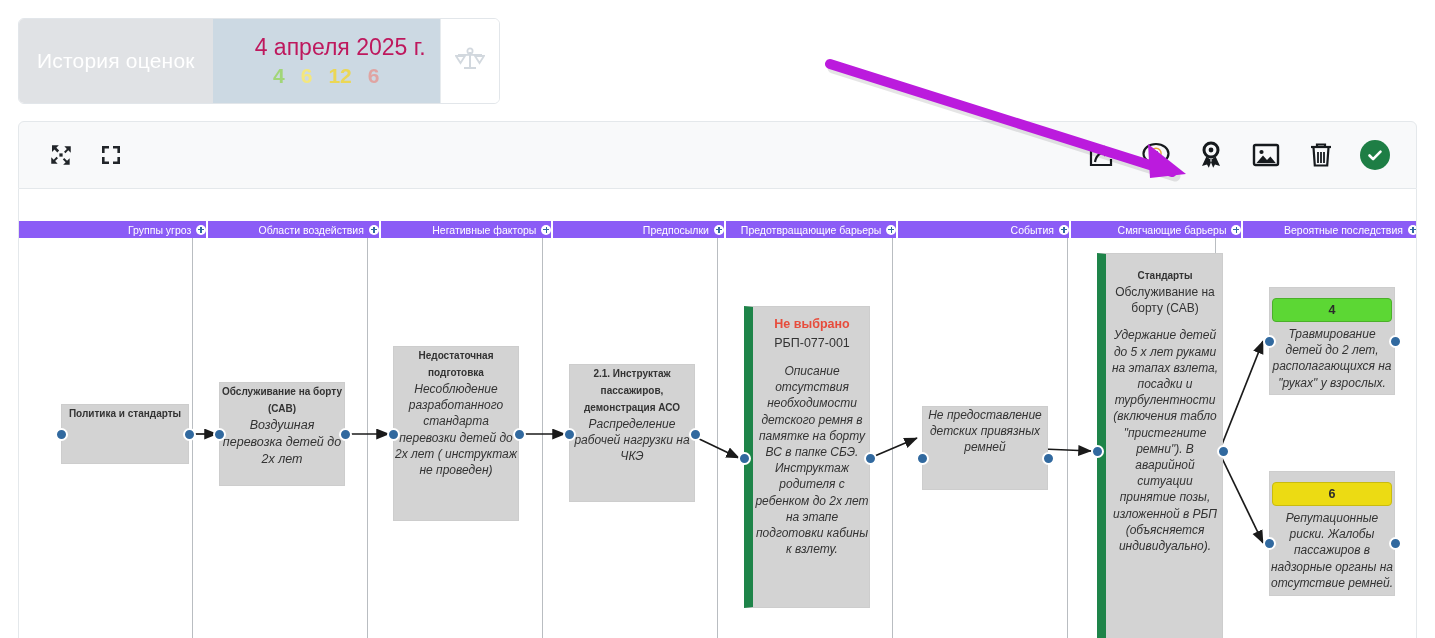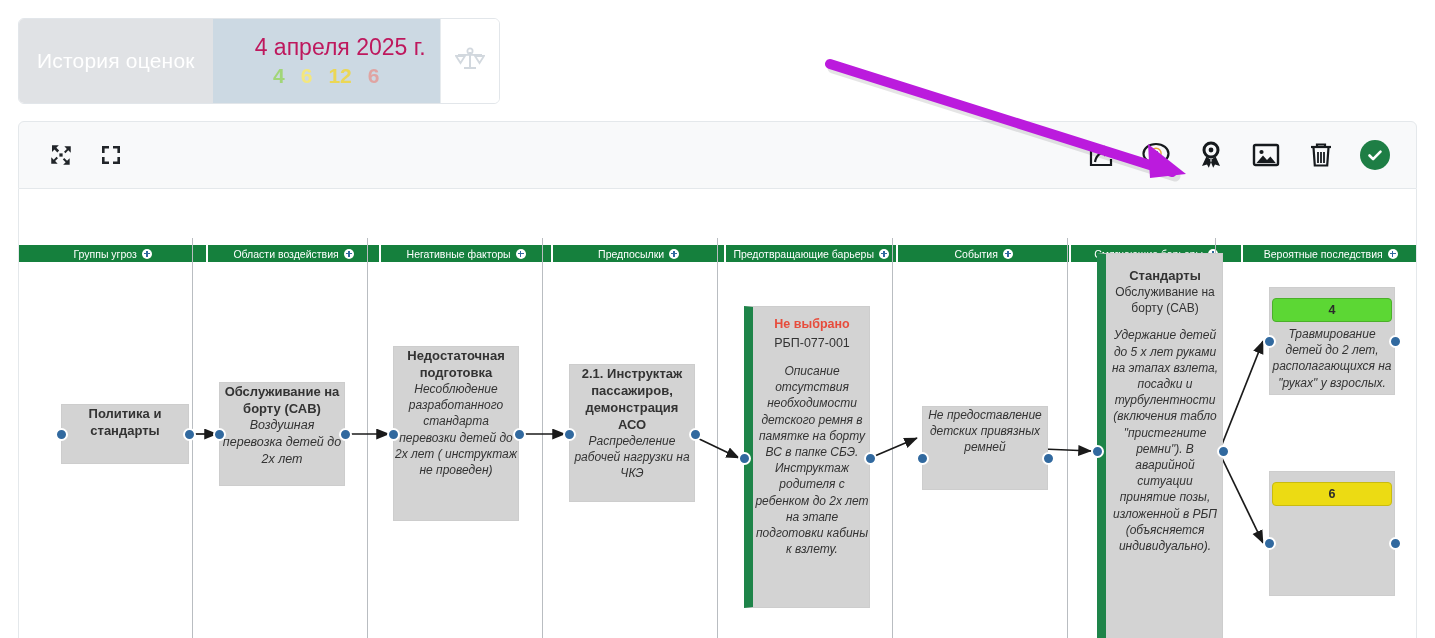--- a/index.html
+++ b/index.html
@@ -84,24 +84,24 @@
     width: 1399px; height: 417px;
     background: #ffffff;
     border-left: 1px solid #e4e8eb; border-right: 1px solid #e4e8eb;
     overflow: hidden;
   }
   .col-header-row {
     position: absolute; left: 0; top: 0; width: 1399px; height: 17px;
     display: flex; background: #ffffff;
   }
   .col-header {
-    height: 17px; background: #15803d; color: #ffffff;
+    height: 17px; background: #8b5cf6; color: #ffffff;
     font-size: 10.5px; display: flex; align-items: center;
-    justify-content: center; gap: 5px; border-right: 2px solid #ffffff;
-    white-space: nowrap; cursor: pointer; margin-top: 24px;
+    justify-content: flex-end; gap: 5px; border-right: 2px solid #ffffff;
+    white-space: nowrap; cursor: pointer;
   }
   .col-header:last-child { border-right: none; }
   .plus-ico {
     width: 10px; height: 10px; border-radius: 50%; background: #ffffff;
     position: relative; flex: none;
   }
   .plus-ico::before, .plus-ico::after {
     content: ""; position: absolute; background: #31699f;
   }
   .plus-ico::before { left: 2px; top: 4.2px; width: 6px; height: 1.6px; }
@@ -110,21 +110,21 @@
   .grid-lines { position: absolute; left: 0; top: 17px; width: 1399px; height: 400px; }
   .vline { position: absolute; top: 0; width: 1px; height: 400px; background: #b9bdc1; }
 
   .node {
     position: absolute; background: #d3d3d3;
     border: 1px solid #cdcdcd;
     display: flex; flex-direction: column; align-items: center;
     justify-content: flex-start; text-align: center;
     color: #333333; cursor: pointer;
   }
-  .node .ntitle { font-weight: bold; font-size: 13px; line-height: 17px; }
+  .node .ntitle { font-weight: bold; font-size: 10px; line-height: 17px; }
   .node .nsub { font-style: italic; font-size: 12.5px; line-height: 17px; }
   .node.scroll-sm .nsub { font-size: 12px; line-height: 16.2px; }
 
   .barrier { border-left: 9px solid #1e8449; padding-left: 2px; }
   .barrier .not-selected {
     color: #e74c3c; font-weight: bold; font-size: 12.5px; line-height: 19px;
   }
   .barrier .bcode { font-size: 12.5px; line-height: 19px; margin-bottom: 10px; }
 
   .score-badge {
@@ -345,20 +345,21 @@
 
     <div class="node scroll-sm" style="left:1250px; top:66px; width:126px; height:108px; justify-content:flex-start; padding-top:10px;">
       <div class="score-badge badge-green">4</div>
       <div class="nsub">Травмирование детей до 2 лет, располагающихся на "руках" у взрослых.</div>
     </div>
     <div class="port" style="left:1244px; top:114px;"></div>
     <div class="port" style="left:1370px; top:114px;"></div>
 
     <div class="node scroll-sm" style="left:1250px; top:250px; width:126px; height:125px; justify-content:flex-start; padding-top:10px;">
       <div class="score-badge badge-yellow">6</div>
+      <div class="nsub">Репутационные риски. Жалобы пассажиров в надзорные органы на отсутствие ремней.</div>
     </div>
     <div class="port" style="left:1244px; top:316px;"></div>
     <div class="port" style="left:1370px; top:316px;"></div>
   </div>
 
   <svg class="annot">
     <g>
       <path d="M830 64 L1172 172" stroke="rgba(0,0,0,0.10)" stroke-width="11" stroke-linecap="round" fill="none" transform="translate(3,4)"></path>
       <path d="M830 64 L1172 172" stroke="#bb1bdd" stroke-width="10" stroke-linecap="round" fill="none"></path>
       <path d="M1186 174 L1148 144 L1150 178 Z" fill="#bb1bdd"></path>

